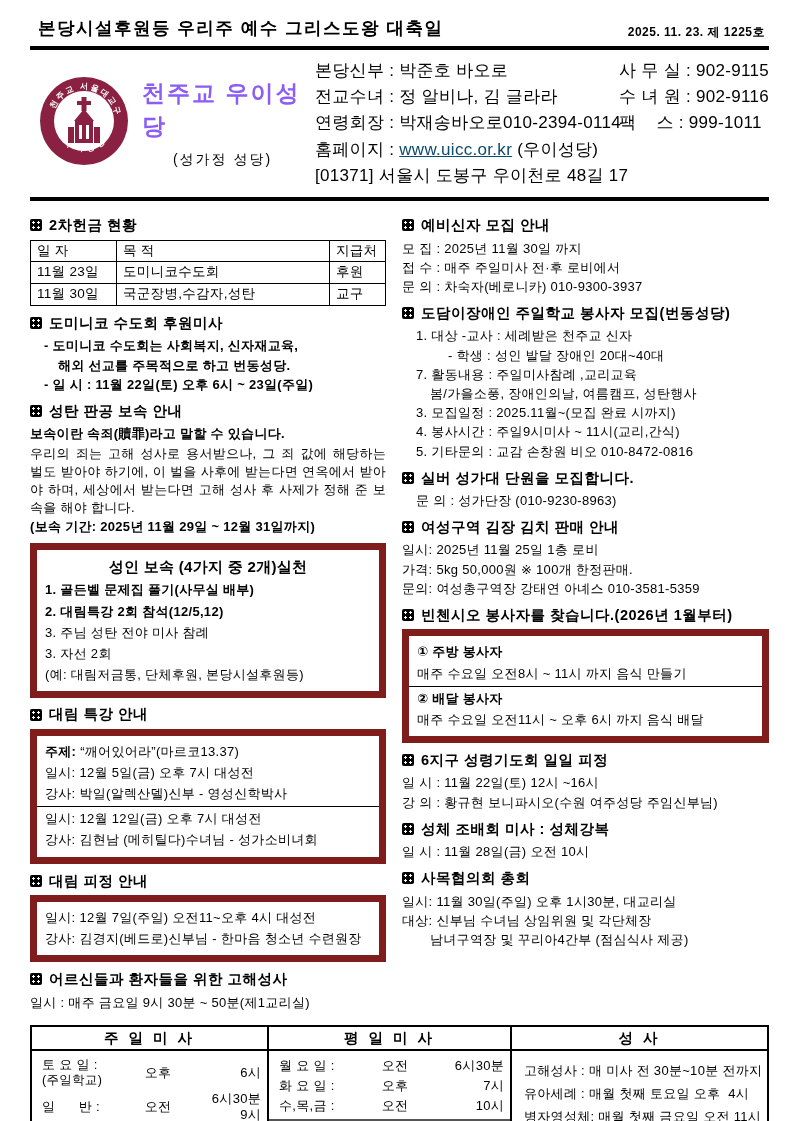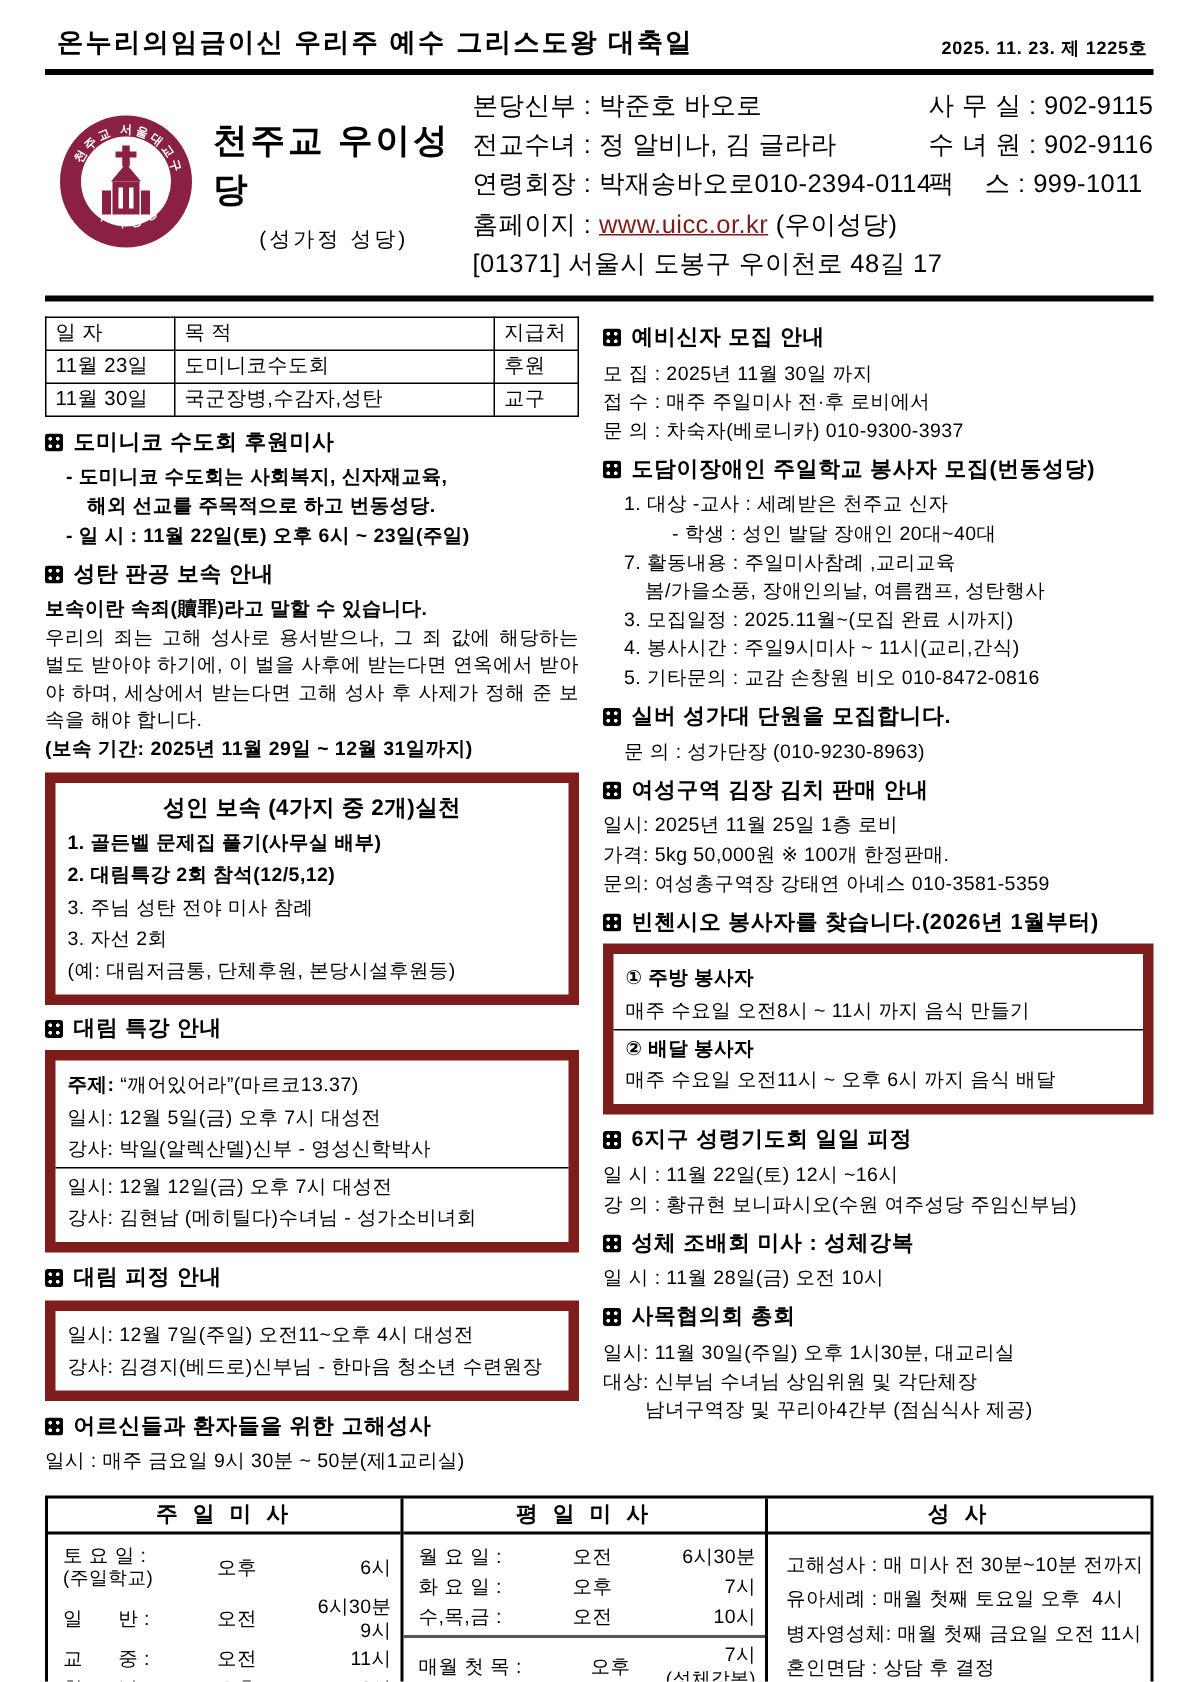--- a/index.html
+++ b/index.html
@@ -14,26 +14,26 @@
   
   .title-row { display:flex; justify-content:space-between; align-items:flex-end;
     border-bottom:4px solid #000; padding:0 4px 5px 8px; }
   .main-title { font-size:17.5px; font-weight:bold; letter-spacing:1.5px; }
   .issue { font-size:12px; font-weight:bold; letter-spacing:0.5px; }
 
   .masthead { display:flex; align-items:center; gap:12px;
     border-bottom:4px solid #000; padding:8px 0 8px 8px; }
   .seal { flex:0 0 92px; }
   .church-id { width:170px; }
-  .church-name { font-size:23px; font-weight:bold; letter-spacing:2px; color:#000000; }
+  .church-name { font-size:23px; font-weight:bold; letter-spacing:2px; color:#8b5cf6; }
   .church-sub { font-size:14px; margin-top:8px; letter-spacing:2px; text-align:center; }
   .info { flex:1; font-size:17px; line-height:1.55; }
   .info-grid { display:grid; grid-template-columns:300px 1fr; column-gap:4px; }
   .pre { white-space:pre; }
-  .link { color:#7f1d1d; text-decoration:underline; }
+  .link { color:#0c4a6e; text-decoration:underline; }
 
   
   .columns { display:flex; gap:16px; margin-top:8px; }
   .col-left { width:356px; }
   .col-right { flex:1; }
 
   .sec { margin-bottom:7px; }
   .sec-title { display:flex; align-items:center; gap:7px; font-weight:bold;
     font-size:14.5px; margin:6px 0 4px; letter-spacing:0.5px; }
   .marker { flex:0 0 12px; width:12px; height:12px; border-radius:2px;
@@ -75,21 +75,21 @@
   .wk-div { border-top:2px solid #555; margin:3px -6px 3px -10px; }
   .sac-body { padding:6px 4px 4px 12px; }
   .sac-body .line { margin:5px 0; }
 </style>
 </head>
 <body>
 
 <div class="page">
 
   <div class="title-row">
-    <span class="main-title">온누리의임금이신 우리주 예수 그리스도왕 대축일</span>
+    <span class="main-title">본당시설후원등 우리주 예수 그리스도왕 대축일</span>
     <span class="issue">2025. 11. 23. 제 1225호</span>
   </div>
 
   <div class="masthead">
     <div class="seal">
       <svg width="92" height="92" viewBox="0 0 92 92">
         <circle cx="46" cy="46" r="44" fill="#8A2143"></circle>
         <circle cx="46" cy="46" r="30" fill="#ffffff"></circle>
         <defs>
           <path id="arcTop" d="M 14 46 A 32 32 0 0 1 78 46"></path>
@@ -132,20 +132,24 @@
       </div>
       <div>[01371] 서울시 도봉구 우이천로 48길 17</div>
     </div>
   </div>
 
   <div class="columns">
 
     <div class="col-left">
 
       <div class="sec">
+        <div class="sec-title">
+            <span class="marker"></span>
+            <span>2차헌금 현황</span>
+          </div>
         <table class="simple">
           <tbody>
               <tr>
             <th style="width:86px">일 자</th>
             <th>목 적</th>
             <th style="width:56px">지급처</th>
           </tr>
           <tr>
             <td>11월 23일</td>
             <td>도미니코수도회</td>

